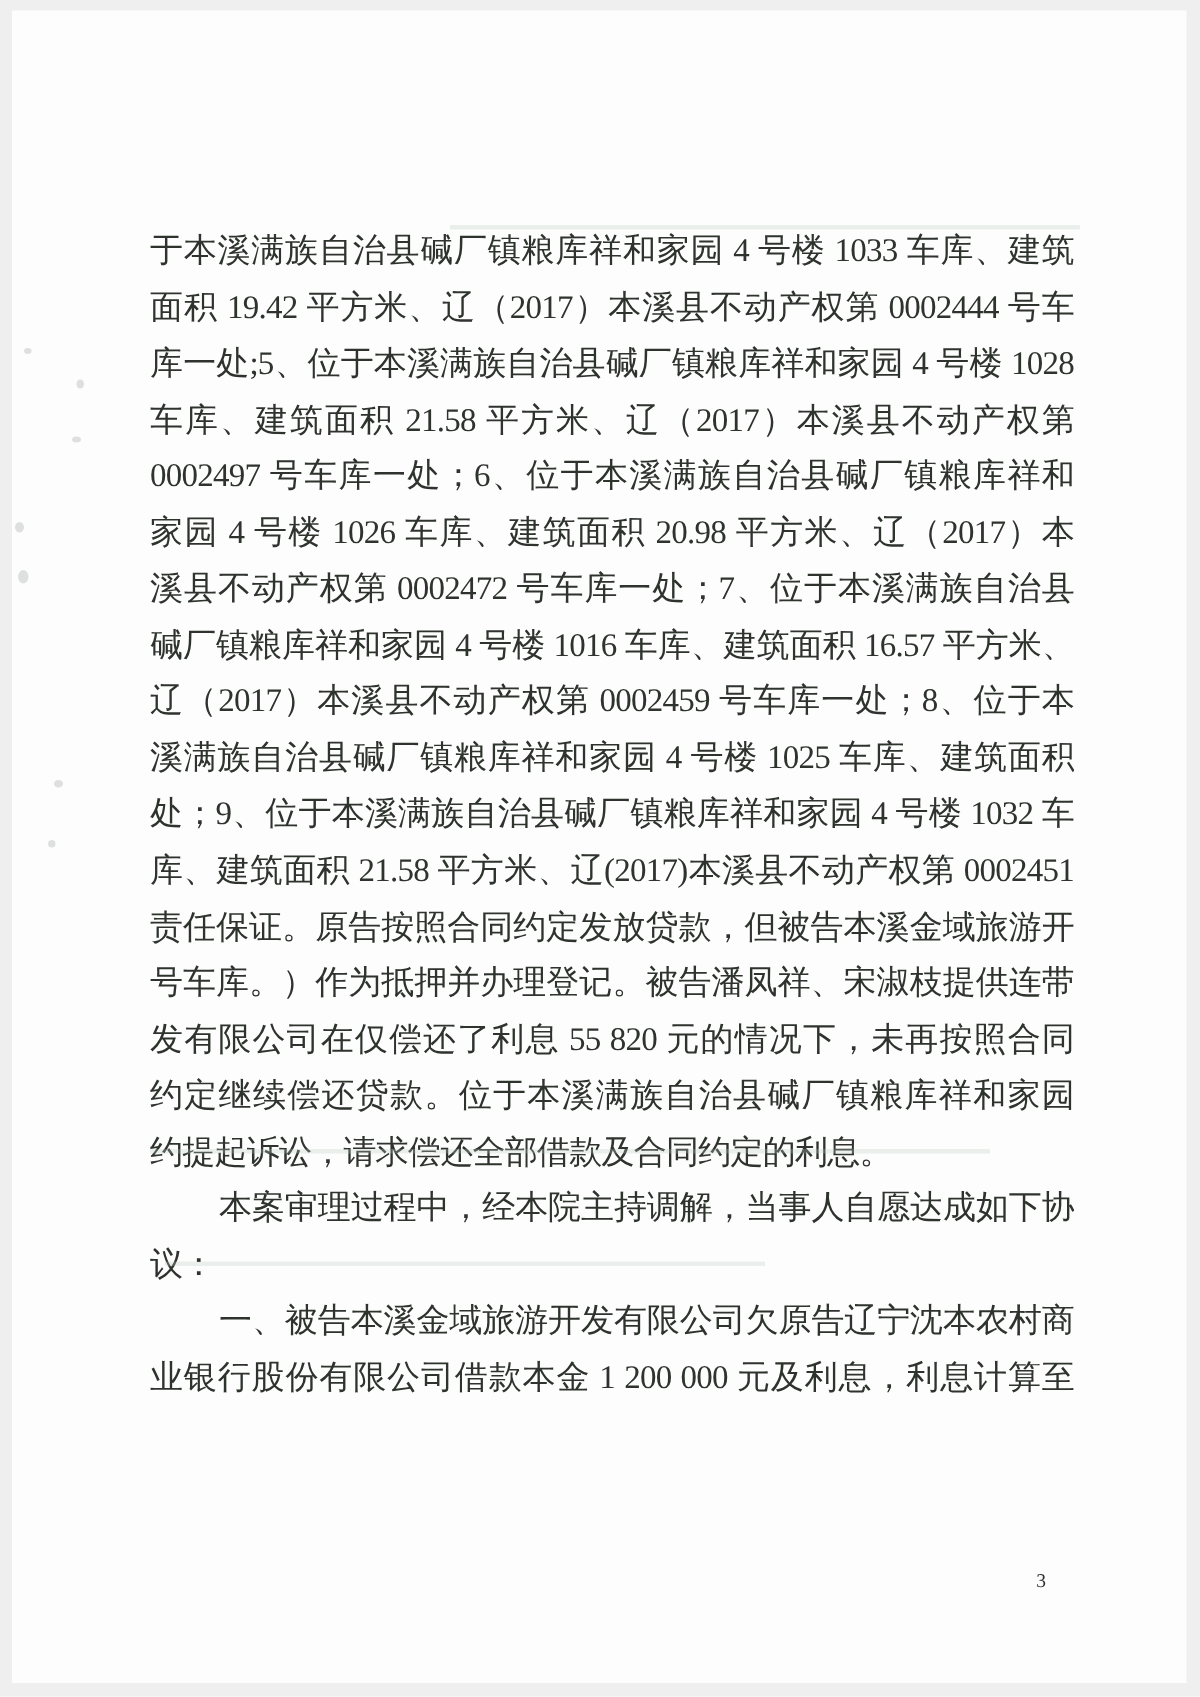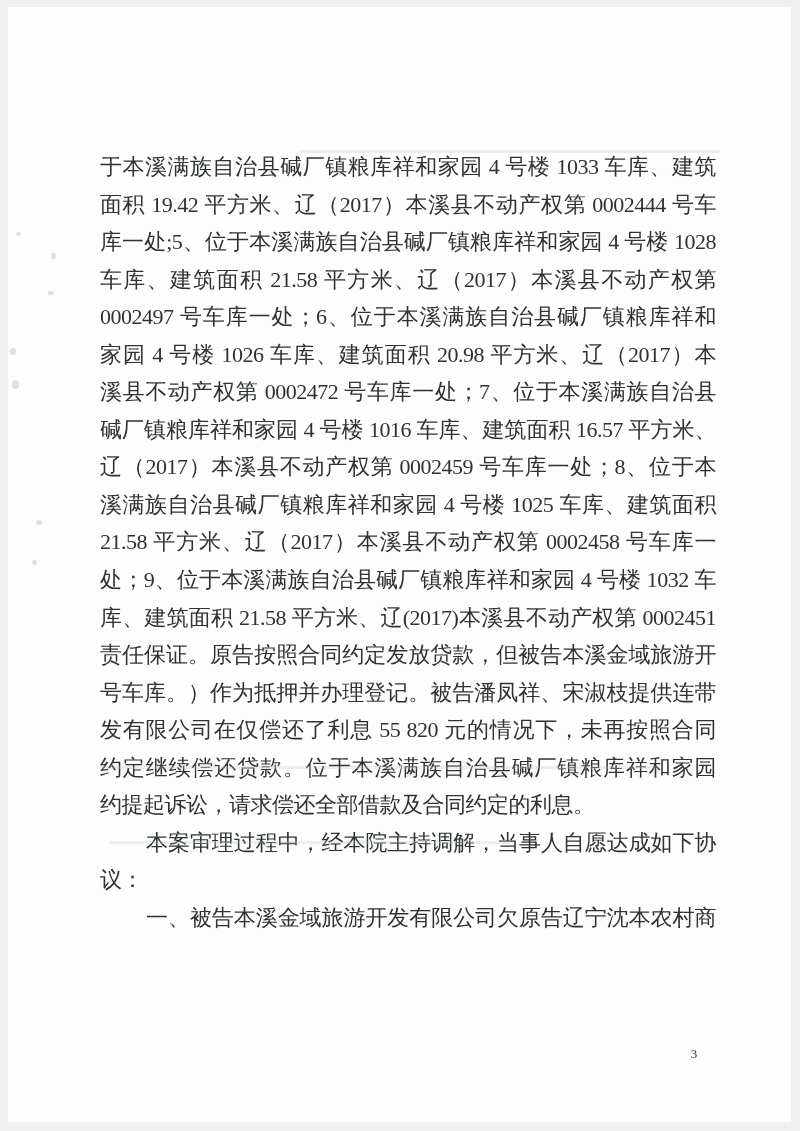--- a/index.html
+++ b/index.html
@@ -79,31 +79,31 @@
   <div class="line">于本溪满族自治县碱厂镇粮库祥和家园 4 号楼 1033 车库、建筑</div>
   <div class="line">面积 19.42 平方米、辽（2017）本溪县不动产权第 0002444 号车</div>
   <div class="line">库一处;5、位于本溪满族自治县碱厂镇粮库祥和家园 4 号楼 1028</div>
   <div class="line">车库、建筑面积 21.58 平方米、辽（2017）本溪县不动产权第</div>
   <div class="line">0002497 号车库一处；6、位于本溪满族自治县碱厂镇粮库祥和</div>
   <div class="line">家园 4 号楼 1026 车库、建筑面积 20.98 平方米、辽（2017）本</div>
   <div class="line">溪县不动产权第 0002472 号车库一处；7、位于本溪满族自治县</div>
   <div class="line">碱厂镇粮库祥和家园 4 号楼 1016 车库、建筑面积 16.57 平方米、</div>
   <div class="line">辽（2017）本溪县不动产权第 0002459 号车库一处；8、位于本</div>
   <div class="line">溪满族自治县碱厂镇粮库祥和家园 4 号楼 1025 车库、建筑面积</div>
-  <div class="line">21.58 平方米、辽（2017）本溪县不动产权第 0002458 号车库一</div>
   <div class="line">处；9、位于本溪满族自治县碱厂镇粮库祥和家园 4 号楼 1032 车</div>
   <div class="line">库、建筑面积 21.58 平方米、辽(2017)本溪县不动产权第 0002451</div>
   <div class="line">责任保证。原告按照合同约定发放贷款，但被告本溪金域旅游开</div>
   <div class="line">号车库。）作为抵押并办理登记。被告潘凤祥、宋淑枝提供连带</div>
   <div class="line">发有限公司在仅偿还了利息 55 820 元的情况下，未再按照合同</div>
   <div class="line">约定继续偿还贷款。位于本溪满族自治县碱厂镇粮库祥和家园</div>
   <div class="line short">约提起诉讼，请求偿还全部借款及合同约定的利息。</div>
   <div class="line indent">本案审理过程中，经本院主持调解，当事人自愿达成如下协</div>
   <div class="line short">议：</div>
   <div class="line indent">一、被告本溪金域旅游开发有限公司欠原告辽宁沈本农村商</div>
+  <div class="line">业银行股份有限公司借款本金 1 200 000 元及利息，利息计算至</div>
 </div>
 
 <div class="page-number">3</div>
 
 <div class="streak" style="left:300px; top:150px; width:420px;"></div>
 <div class="streak" style="left:100px; top:766px; width:560px;"></div>
 <div class="streak" style="left:110px; top:841px; width:400px;"></div>
 <div class="smudge" style="left:16px; top:232px; width:5px; height:4px;"></div>
 <div class="smudge" style="left:51px; top:253px; width:5px; height:6px;"></div>
 <div class="smudge" style="left:48px; top:291px; width:6px; height:4px;"></div>

